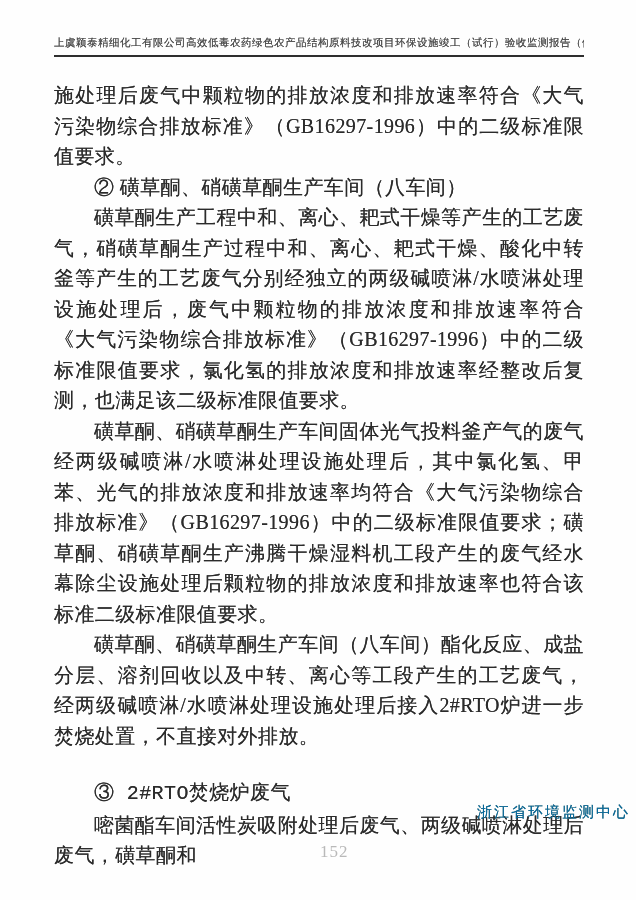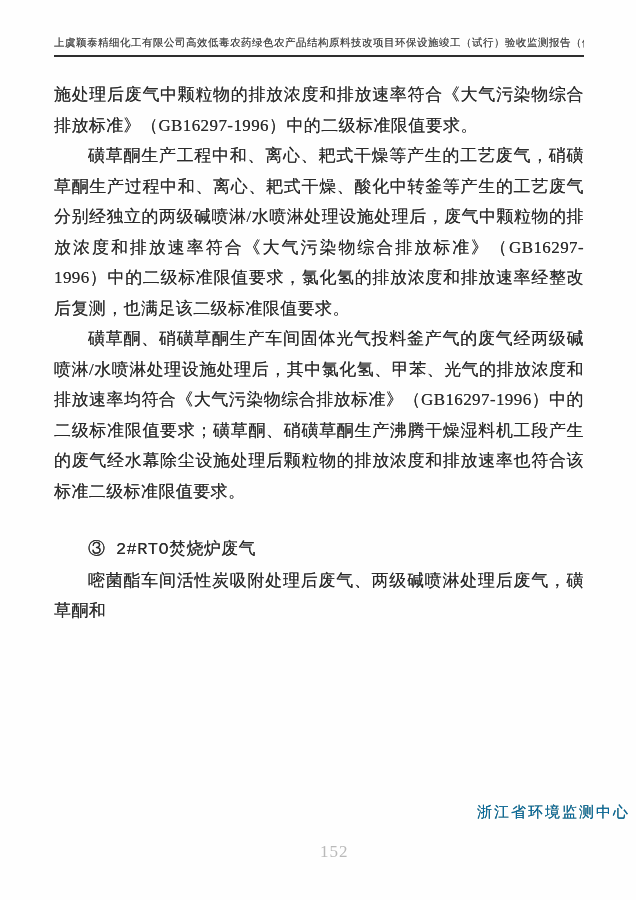--- a/index.html
+++ b/index.html
@@ -39,21 +39,21 @@
   .content {
     position: absolute;
     top: 80px;
     left: 54px;
     right: 52px;
     text-align: justify;
     text-align-last: left;
   }
   .content p {
     margin: 0;
-    font-size: 17px;
+    font-size: 20px;
     line-height: 30.5px;
     letter-spacing: 0.4px;
     color: #2b2b2b;
     text-shadow: 0 0 0.5px #555; 
   }
   .content p.indent   { text-indent: 2em; }
   .content p.noindent { text-indent: 0; }
   .content p.heading  { text-indent: 2em; }
   .content p.gap-top  { margin-top: 28px; font-family: Liberation Mono, monospace; }
   
@@ -79,22 +79,24 @@
 <body>
 
 <div class="page">
 
   <div class="header">
     <div class="header-title">上虞颖泰精细化工有限公司高效低毒农药绿色农产品结构原料技改项目环保设施竣工（试行）验收监测报告（修订稿）</div>
   </div>
 
   <div class="content">
     <p class="noindent">施处理后废气中颗粒物的排放浓度和排放速率符合《大气污染物综合排放标准》（GB16297-1996）中的二级标准限值要求。</p>
+    <p class="heading">② 磺草酮、硝磺草酮生产车间（八车间）</p>
     <p class="indent">磺草酮生产工程中和、离心、耙式干燥等产生的工艺废气，硝磺草酮生产过程中和、离心、耙式干燥、酸化中转釜等产生的工艺废气分别经独立的两级碱喷淋/水喷淋处理设施处理后，废气中颗粒物的排放浓度和排放速率符合《大气污染物综合排放标准》（GB16297-1996）中的二级标准限值要求，氯化氢的排放浓度和排放速率经整改后复测，也满足该二级标准限值要求。</p>
     <p class="indent">磺草酮、硝磺草酮生产车间固体光气投料釜产气的废气经两级碱喷淋/水喷淋处理设施处理后，其中氯化氢、甲苯、光气的排放浓度和排放速率均符合《大气污染物综合排放标准》（GB16297-1996）中的二级标准限值要求；磺草酮、硝磺草酮生产沸腾干燥湿料机工段产生的废气经水幕除尘设施处理后颗粒物的排放浓度和排放速率也符合该标准二级标准限值要求。</p>
+    <p class="indent">磺草酮、硝磺草酮生产车间（八车间）酯化反应、成盐分层、溶剂回收以及中转、离心等工段产生的工艺废气，经两级碱喷淋/水喷淋处理设施处理后接入2#RTO炉进一步焚烧处置，不直接对外排放。</p>
     <p class="heading gap-top">③ 2#RTO焚烧炉废气</p>
     <p class="indent">嘧菌酯车间活性炭吸附处理后废气、两级碱喷淋处理后废气，磺草酮和</p>
   </div>
 
   <div class="footer-pagenum">152</div>
 
   <div class="footer-org">浙江省环境监测中心</div>
 
 </div>
 

